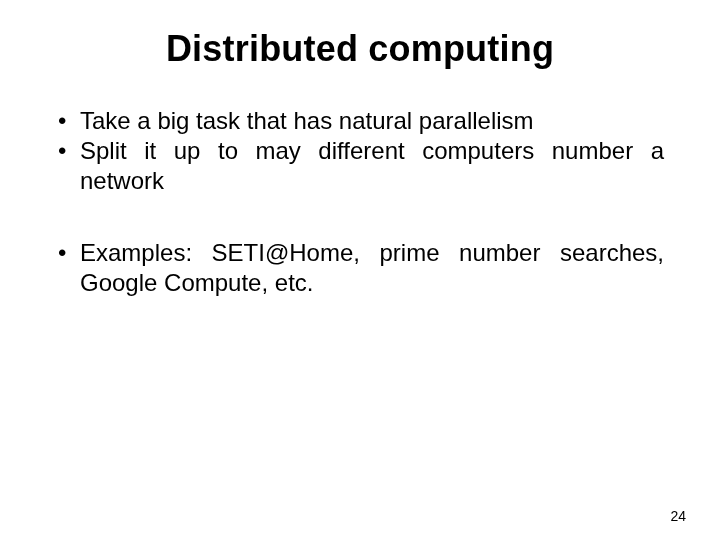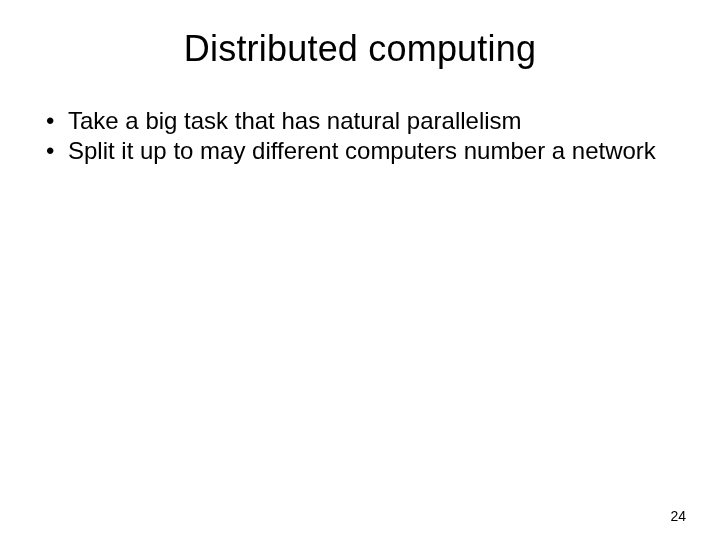--- a/index.html
+++ b/index.html
@@ -15,27 +15,27 @@
   .slide {
     box-sizing: border-box;
     width: 720px;
     height: 540px;
     padding: 28px 44px 20px 44px;
     position: relative;
   }
   .title {
     text-align: center;
     font-size: 36px;
-    font-weight: 400;
+    font-weight: 700;
     margin: 0 0 36px 0;
     letter-spacing: 0.2px;
   }
   ul.bullets {
     list-style: none;
-    margin: 0;
+    margin: 12px;
     padding: 0;
   }
   ul.bullets > li {
     position: relative;
     padding-left: 24px;
     font-size: 24px;
     line-height: 1.25;
     text-align: justify;
     text-justify: inter-word;
   }
@@ -59,16 +59,17 @@
 </style>
 </head>
 <body>
 
 <div class="slide">
   <h1 class="title">Distributed computing</h1>
 
   <ul class="bullets">
     <li class="gap-small">Take a big task that has natural parallelism</li>
     <li class="gap-large">Split it up to may different computers number a network</li>
+    <li class="gap-large">Examples: SETI@Home, prime number searches, Google Compute, etc.</li>
   </ul>
 
   <div class="page-num">24</div>
 </div>
 
 </body></html>

